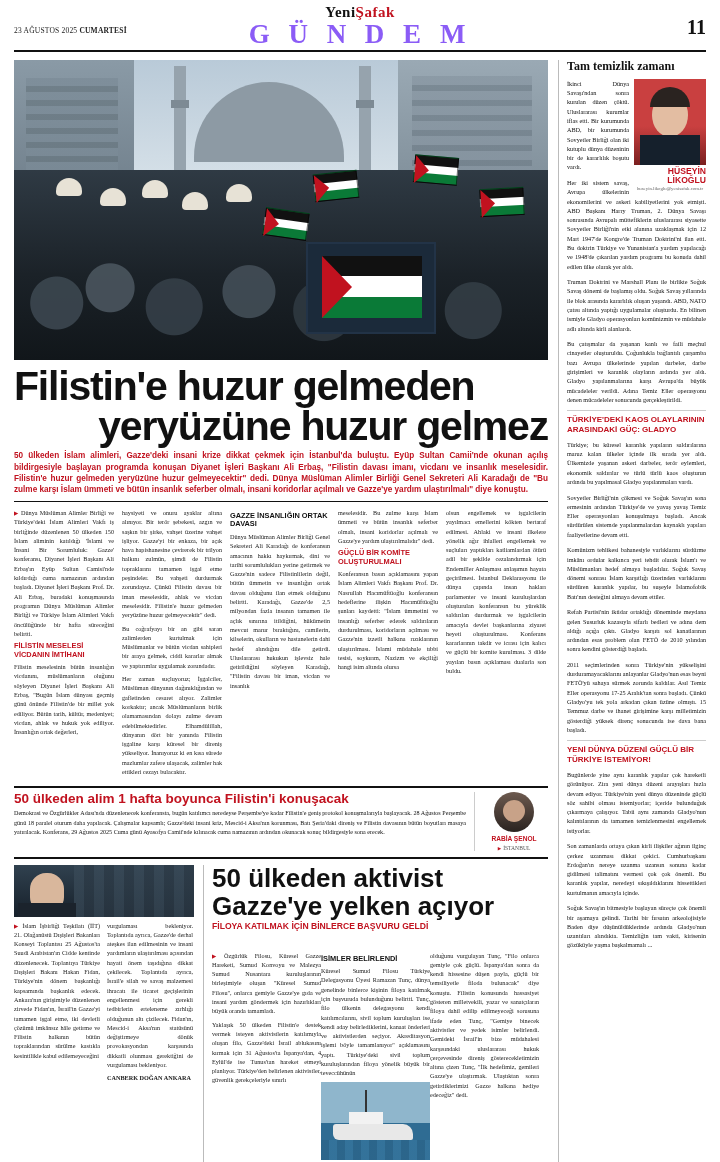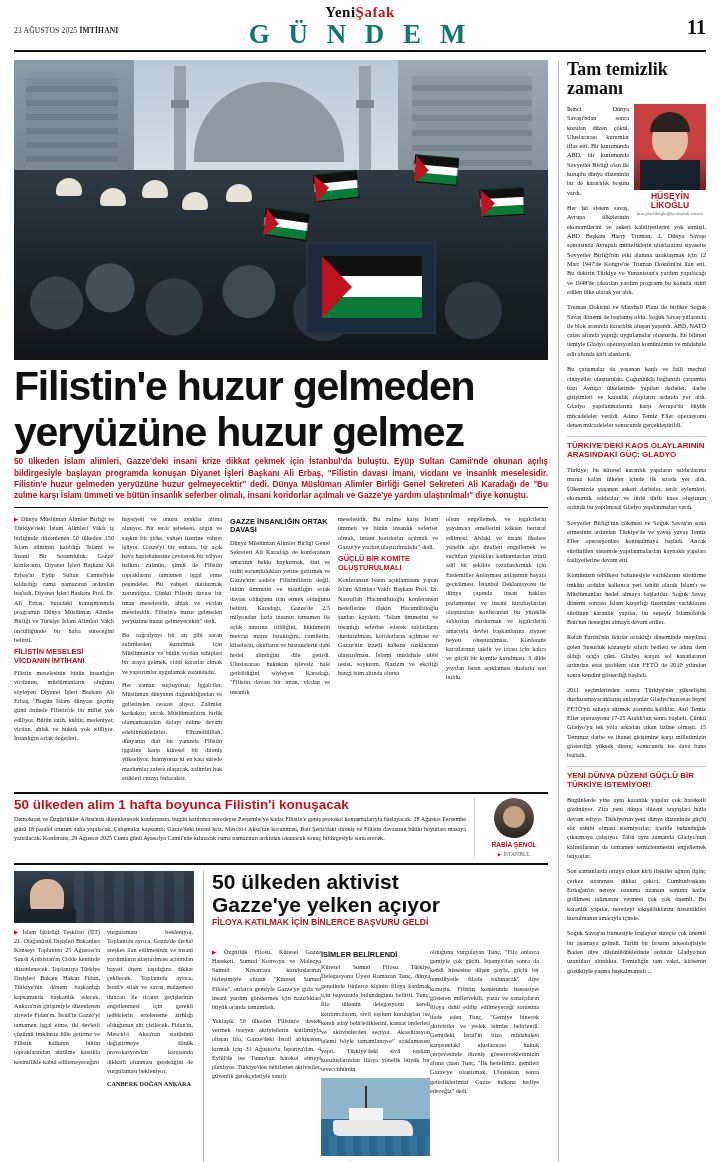--- a/index.html
+++ b/index.html
@@ -19,21 +19,21 @@
   .brand {
     position:absolute; left:50%; transform:translateX(-50%); top:4px;
     font-family:"Liberation Serif", serif; font-weight:bold; font-size:15px;
     letter-spacing:0.5px; white-space:nowrap;
   }
   .brand .yeni { color:#111; }
   .brand .safak { color:#c1121f;text-align:center; }
   .section-title {
     position:absolute; left:50%; transform:translateX(-50%); top:19px;
     font-family:"Liberation Serif", serif; font-weight:bold; font-size:27px;
-    letter-spacing:6px; color:#0f766e; white-space:nowrap;
+    letter-spacing:6px; color:#8b5cf6; white-space:nowrap;
   }
   .date-line { position:absolute; left:0; top:26px; font-size:7.5px; letter-spacing:0.2px; color:#222; }
   .date-line b { font-weight:bold; }
   .page-num { position:absolute; right:0; top:16px; font-size:20px; font-weight:bold; }
 
   
   .content { display:flex; gap:10px; padding-top:8px; }
   .left-col { width:534px; }
   .right-col { width:158px; border-left:1px solid #bbb; padding-left:8px; }
 
@@ -74,21 +74,21 @@
   .podium { position:absolute; left:292px; top:182px; width:130px; height:92px; background:#1b2a3a; border:2px solid #223347;}
   .podium .pflag{position:absolute;left:14px;top:12px;width:100px;height:62px;background:linear-gradient(#111 0 33%,#fff 33% 66%,#0a7a37 66% 100%);}
   .podium .pflag:after{content:"";position:absolute;left:0;top:0;width:0;height:0;border-left:30px solid #c1121f;border-top:31px solid transparent;border-bottom:31px solid transparent;}
 
   
   .headline {
     font-family:"Liberation Sans", sans-serif;
     font-weight:bold; font-size:41px; line-height:0.98; letter-spacing:-1.2px;
     margin:6px 0 2px 0; color:#111;
   }
-  .headline .l2 { display:block; text-align:left;margin-top:6px; }
+  .headline .l2 { display:block; text-align:right; }
   .deck {
     font-family:"Liberation Sans", sans-serif;
     font-weight:bold; font-size:8.2px; line-height:1.36; color:#c1121f;
     text-align:justify; margin:4px 0 6px 0; border-bottom:1px solid #111; padding-bottom:6px;
   }
 
   
   .cols5 { display:flex; gap:8px; }
   .col { width:100px; }
   .col p, .col div.txt {
@@ -123,58 +123,58 @@
   .mini-photo { width:100%; height:52px; background:linear-gradient(#30414f,#16202a); position:relative; overflow:hidden; margin-bottom:4px;}
   .mini-photo .face{position:absolute;left:16px;top:8px;width:34px;height:40px;border-radius:16px;background:#d9b79c;}
   .mini-photo .suit{position:absolute;left:4px;top:38px;width:58px;height:18px;background:#1b232c;}
   .mini-photo .bg{position:absolute;right:0;top:0;width:120px;height:52px;background:repeating-linear-gradient(90deg,#3a4b59 0 10px,#2d3b47 10px 20px);opacity:.7;}
   .mini-head {
     font-family:"Liberation Sans", sans-serif; font-weight:bold; font-size:12px; line-height:1.06; margin-bottom:4px;
   }
   .cols2 { display:flex; gap:7px; }
   .cols2 .col { width:86px; }
   .big-head {
-    font-family:"Liberation Sans", sans-serif; font-weight:bold; font-size:21px; line-height:1.0; margin-bottom:2px;
+    font-family:"Liberation Sans", sans-serif; font-weight:bold; font-size:26px; line-height:1.0; margin-bottom:2px;
   }
   .big-sub { font-family:"Liberation Sans", sans-serif; font-weight:bold; font-size:8.6px; color:#c1121f; margin-bottom:20px;}
   .cols3 { display:flex; }
   .cols3 .col { width:109px; }
   .boat-photo { width:100%; height:78px; background:linear-gradient(#8fb6cc 0 52%, #2f6c93 52%); position:relative; overflow:hidden; margin:3px 0;}
   .boat-photo .hull{position:absolute;left:12px;top:42px;width:80px;height:16px;background:#e8e8e8;border-radius:3px 10px 2px 6px;}
   .boat-photo .cabin{position:absolute;left:28px;top:30px;width:34px;height:14px;background:#f2f2f2;}
   .boat-photo .mast{position:absolute;left:44px;top:8px;width:2px;height:24px;background:#333;}
   .boat-photo .wave{position:absolute;left:0;bottom:0;width:100%;height:20px;background:repeating-linear-gradient(90deg,#2b6489 0 8px,#35749c 8px 16px);opacity:.8;}
   .caption-note { font-size:5.6px; color:#444; }
 
   
   .rc-title {
-    font-family:"Liberation Serif", serif; font-weight:bold; font-size:18px; line-height:1.05; margin-bottom:5px;
+    font-family:"Liberation Serif", serif; font-weight:bold; font-size:12px; line-height:1.05; margin-bottom:5px;
   }
   .rc-body { font-size:6.2px; line-height:1.5; text-align:justify; }
   .author-box { width:72px; float:right; margin:0 0 4px 5px; }
   .author-photo { width:72px; height:86px; background:linear-gradient(#c94040 0 55%, #7b1f1f); position:relative; overflow:hidden;}
   .author-photo .head{position:absolute;left:18px;top:14px;width:36px;height:44px;border-radius:18px/22px;background:#e3bda2;}
   .author-photo .hair{position:absolute;left:16px;top:8px;width:40px;height:20px;border-radius:20px 20px 0 0;background:#2a2320;}
   .author-photo .body{position:absolute;left:6px;top:56px;width:60px;height:30px;background:#15202c;}
-  .author-name { font-family:"Liberation Sans", sans-serif; font-weight:bold; font-size:8.6px; color:#c1121f; text-align:center; line-height:1.05; margin-top:2px;}
+  .author-name { font-family:"Liberation Sans", sans-serif; font-weight:bold; font-size:8.6px; color:#c1121f; text-align:right; line-height:1.05; margin-top:2px;}
   .author-mail { font-size:4.8px; text-align:center; color:#666; }
   .rc-sub {
     font-family:"Liberation Sans", sans-serif; font-weight:bold; font-size:8px; color:#c1121f;
     line-height:1.15; margin:6px 0 3px 0; border-top:1px solid #ccc; padding-top:4px;
   }
 </style>
 </head>
 <body>
 
 <div class="page">
 
   <div class="masthead">
     <div class="date-line">
       <span>23 AĞUSTOS 2025</span>
-      <b>İMTİHANI</b>
+      <b>CUMARTESİ</b>
     </div>
     <div class="brand">
       <span class="yeni">Yeni</span><span class="safak">Şafak</span>
     </div>
     <div class="section-title">G Ü N D E M</div>
     <div class="page-num">11</div>
   </div>
 
   <div class="content">
 

